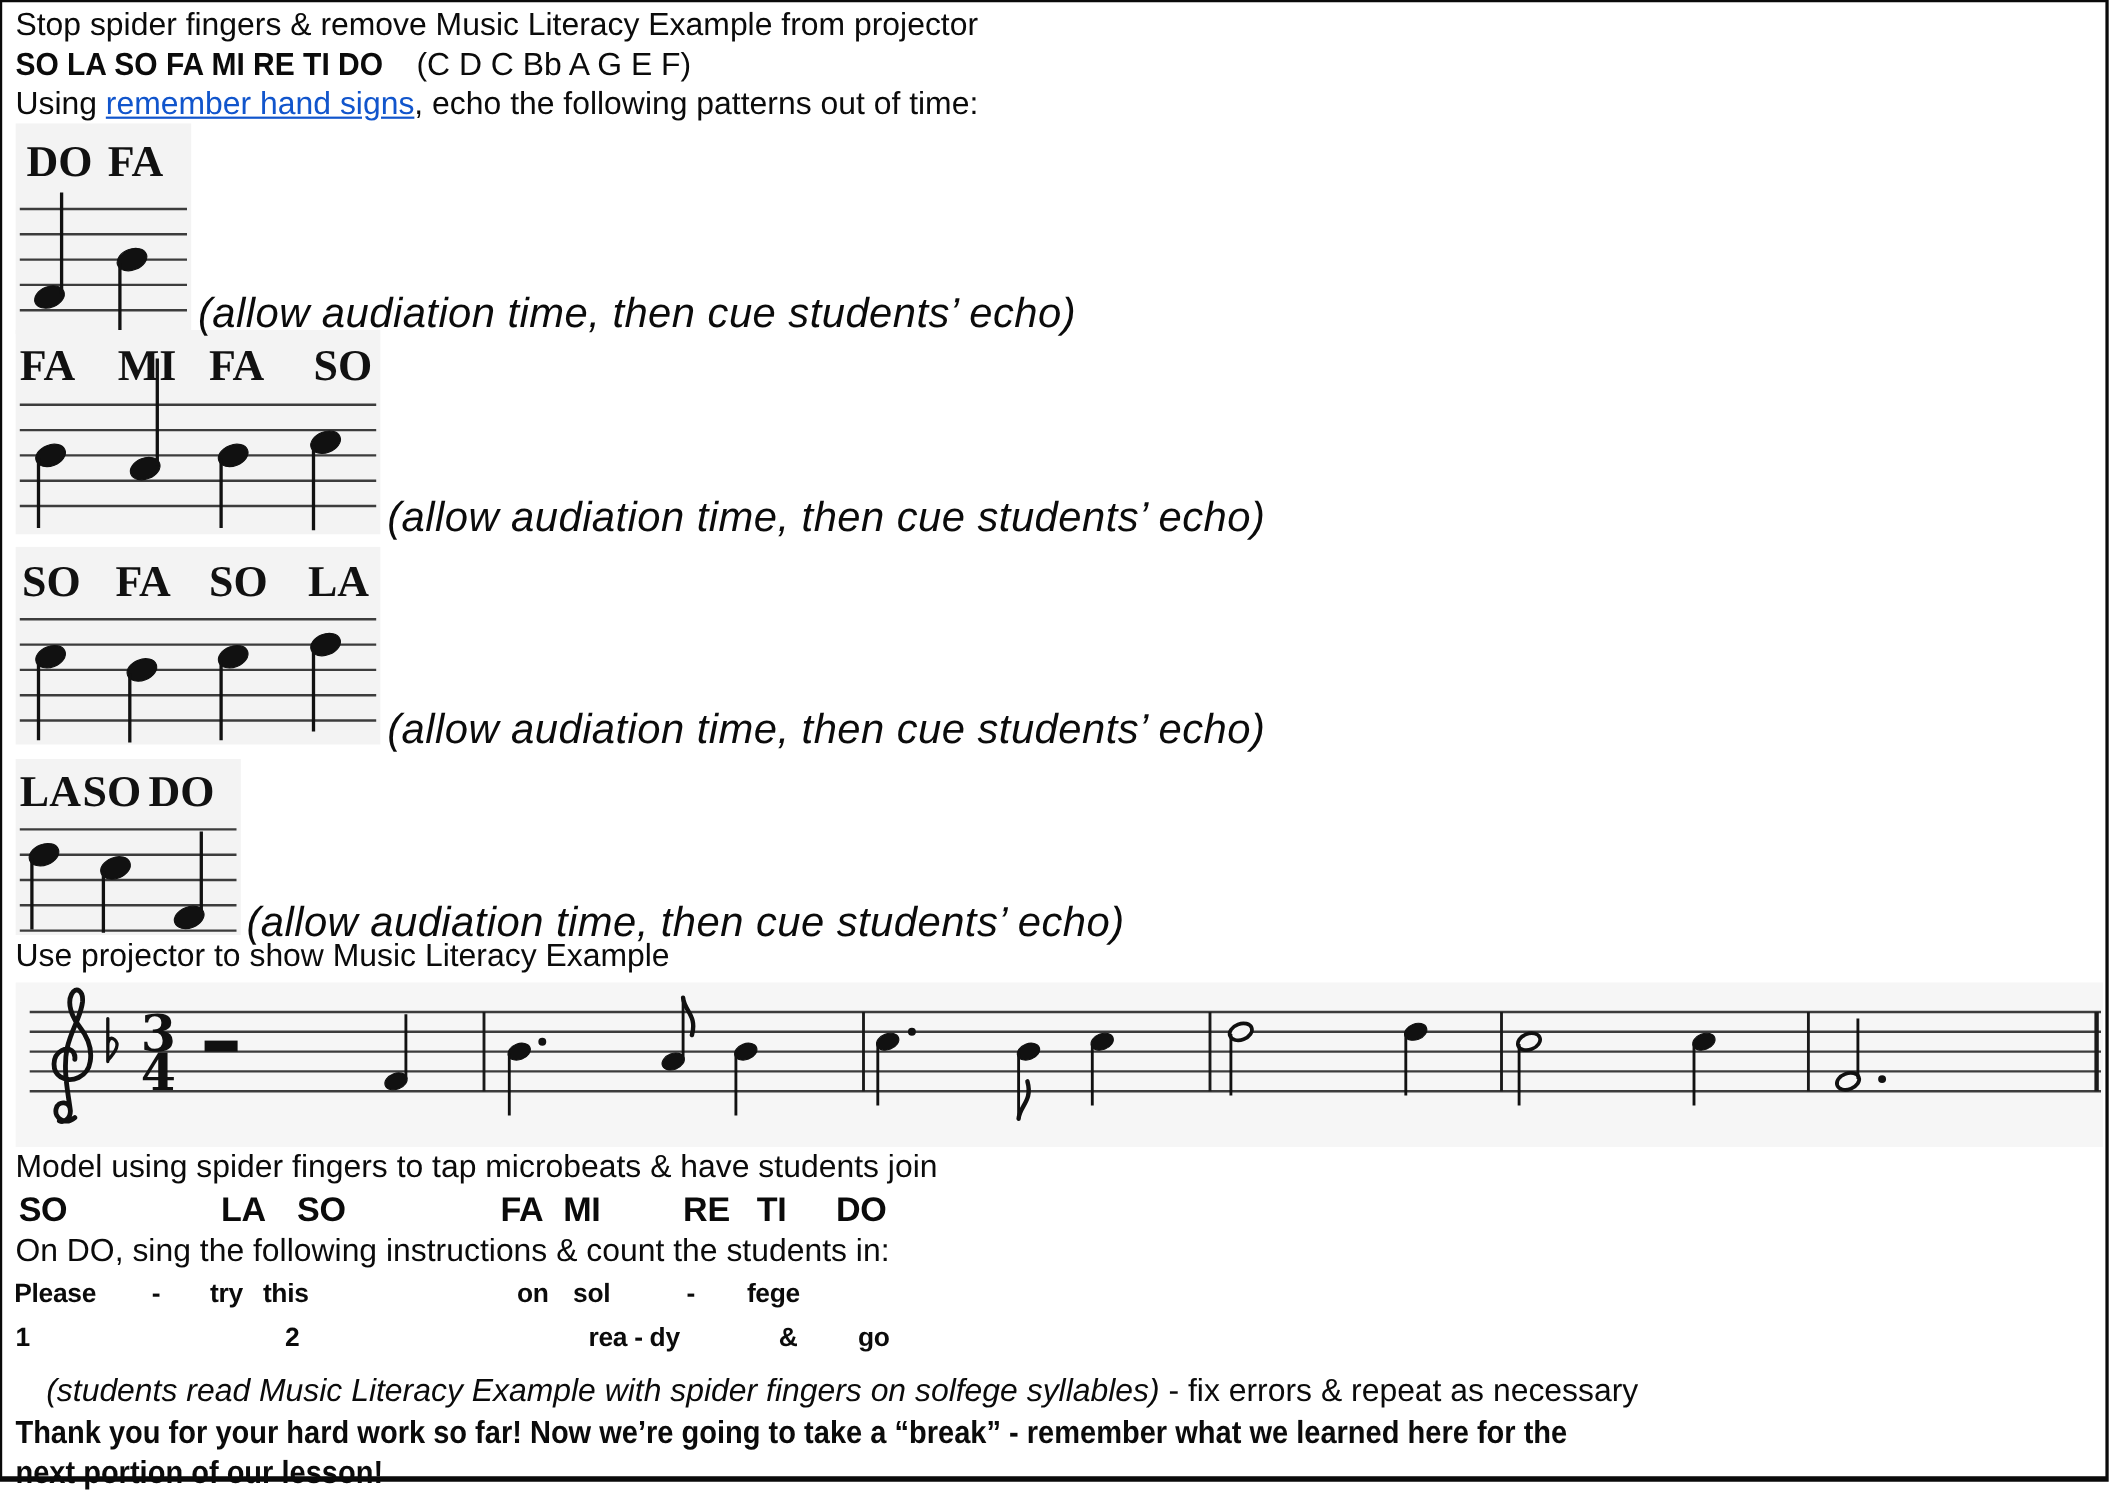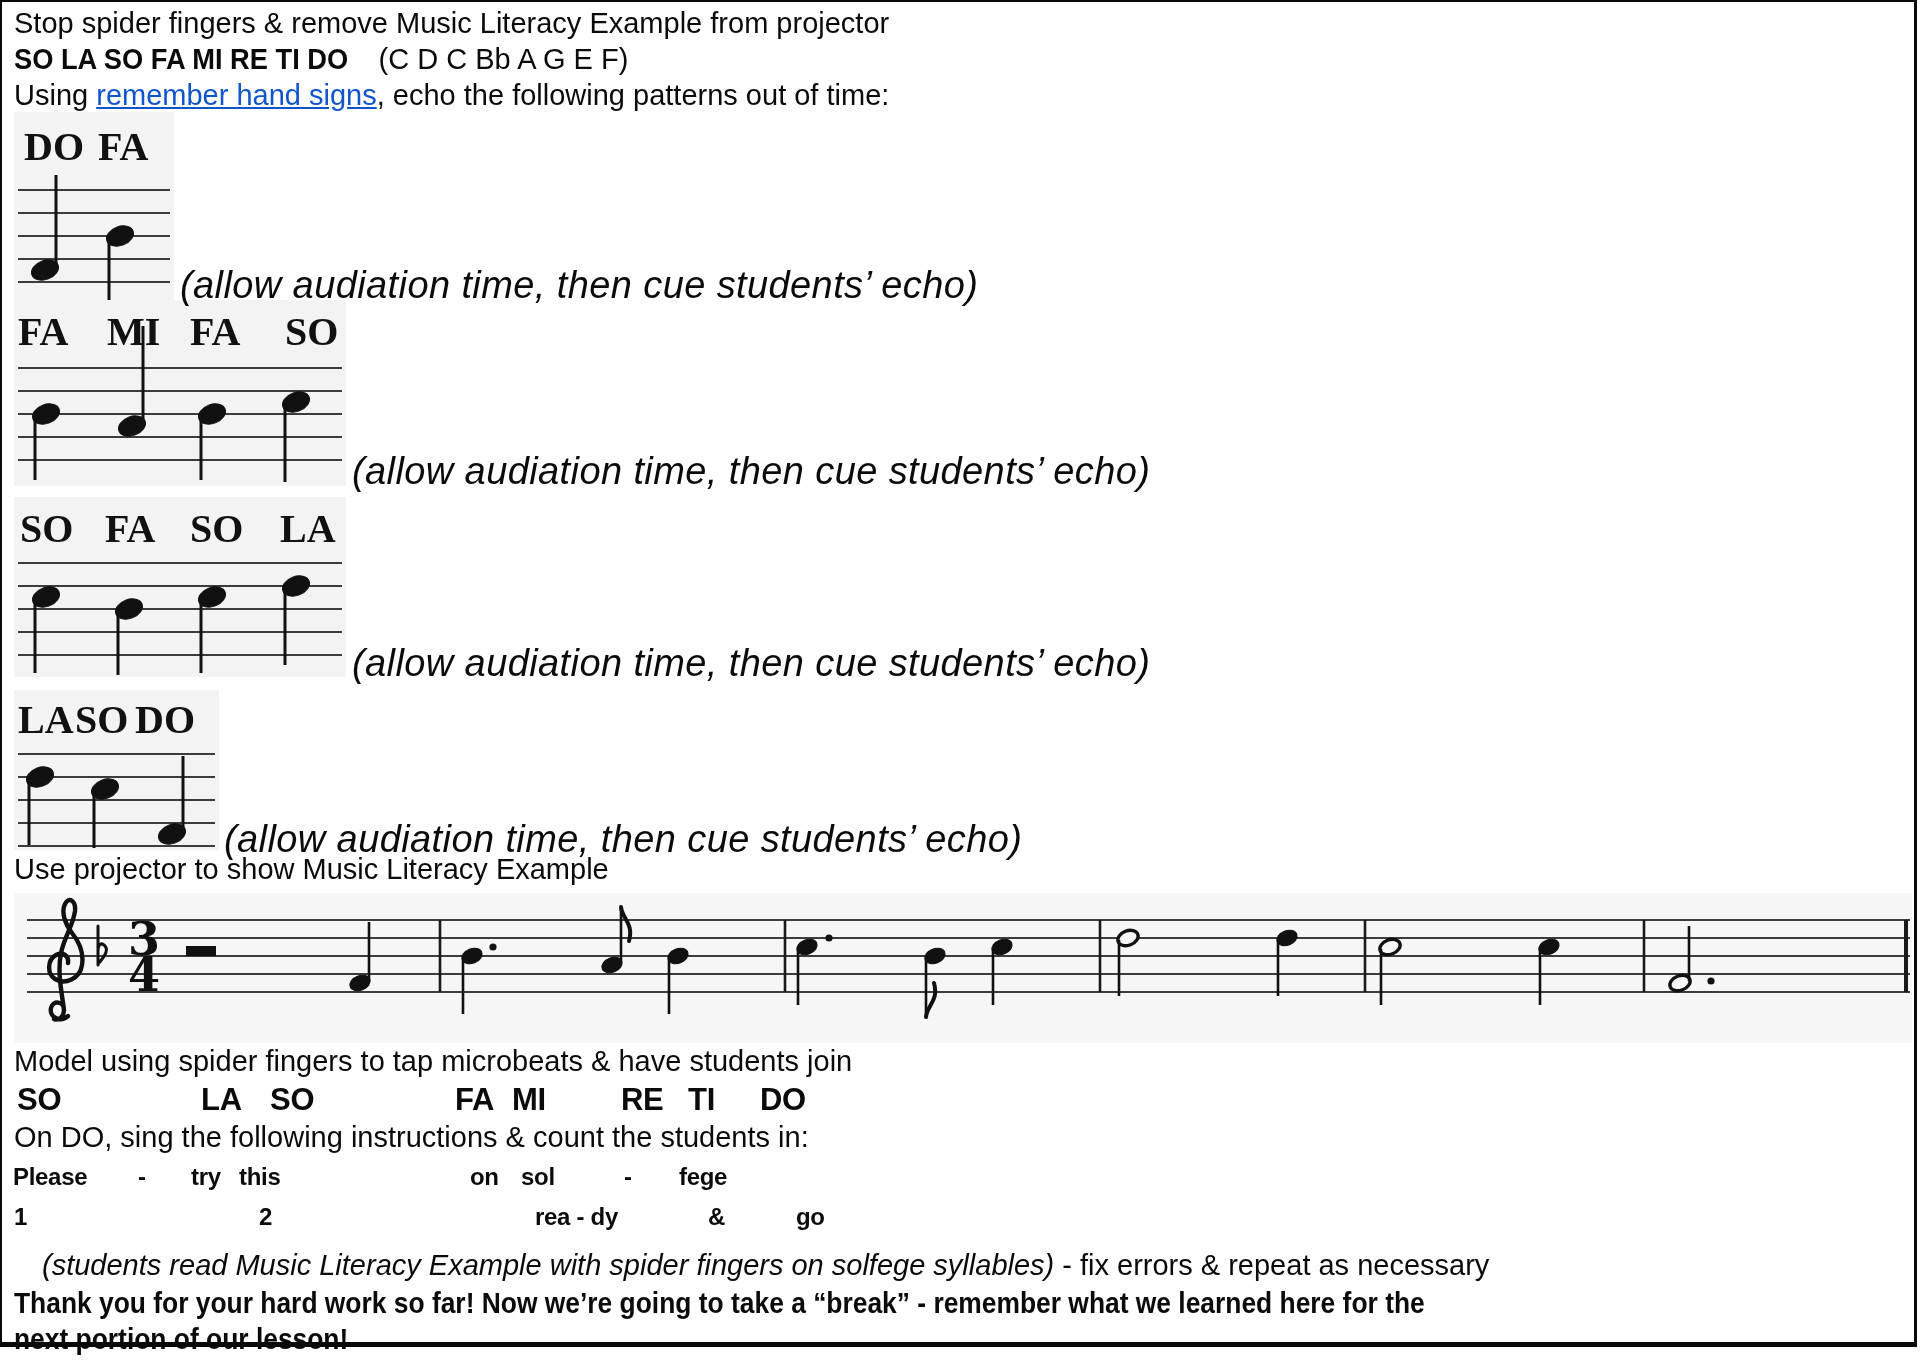--- a/index.html
+++ b/index.html
@@ -192,21 +192,21 @@
     <span style="left: 432px; margin-left: 38px;">on</span>
     <span style="left: 521px;">sol</span>
     <span style="left: 624px;">-</span>
     <span style="left: 679px;">fege</span>
   </div>
 <div class="rowwrap" id="row-count" style="top: 1203px;">
     <span style="left: 14px;">1</span>
     <span style="left: 259px;">2</span>
     <span style="left: 535px;">rea - dy</span>
     <span style="left: 708px;">&amp;</span>
-    <span style="left: 796px;">go</span>
+    <span style="left: 780px;">go</span>
   </div>
 
 <div class="tline" style="left:14px;top:1248px;">
   <span style="font-style:italic;margin-left:28px;">(students read Music Literacy Example with spider fingers on solfege syllables)</span><span style="margin-left:8px;text-align:right;">- fix errors &amp; repeat as necessary</span>
 </div>
 
 <div class="tline b" style="left:14px;top:1286px;">
   <span class="cond91">Thank you for your hard work so far! Now we’re going to take a “break” - remember what we learned here for the</span>
 </div>
 <div class="tline b" style="left:14px;top:1322px;">

